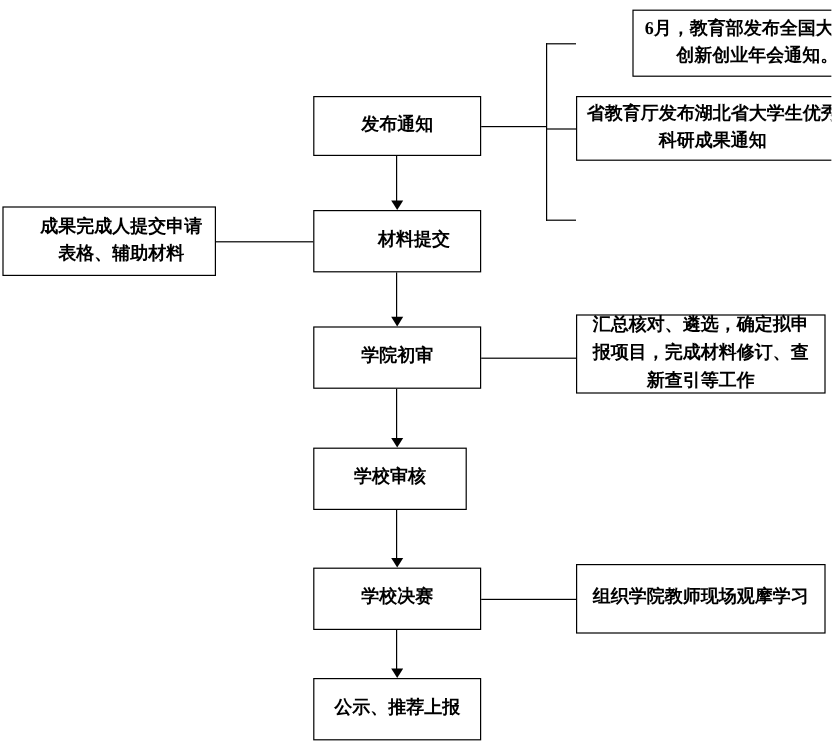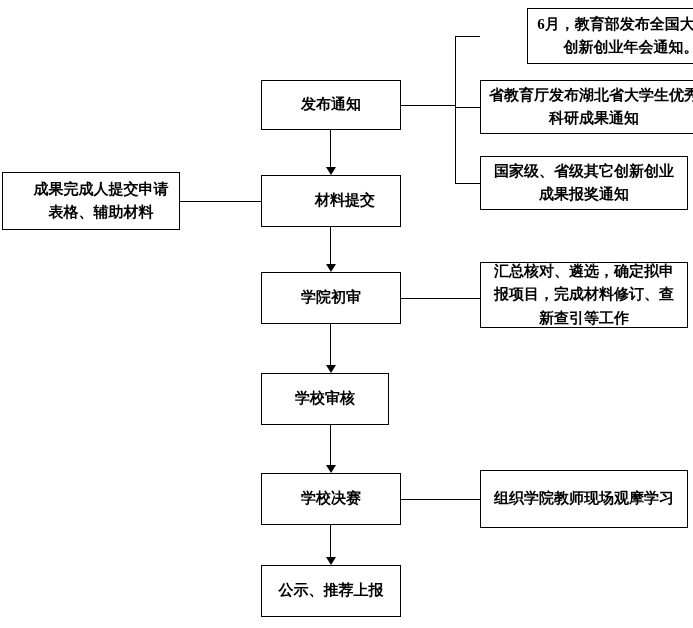--- a/index.html
+++ b/index.html
@@ -61,21 +61,20 @@
   <div class="box" style="left:261px; top:473px; width:140px; height:52px;">学校决赛</div>
 
   <div class="box" style="left:261px; top:565px; width:140px; height:52px;">公示、推荐上报</div>
 
   <div class="box" style="left:2px; top:172px; width:178px; height:58px;padding-left:28px;">成果完成人提交申请表格、辅助材料</div>
 
   <div class="box" style="left:480px; top:8px;   width:208px; height:56px;margin-left:47px;">6月，教育部发布全国大学生创新创业年会通知。</div>
 
   <div class="box" style="left:480px; top:80px;  width:228px; height:54px;">省教育厅发布湖北省大学生优秀科研成果通知</div>
 
-  <div class="box" style="left:480px; top:156px; width:208px; height:54px;">国家级、省级其它创新创业成果报奖通知</div>
 
   <div class="box" style="left:480px; top:262px; width:208px; height:66px;">汇总核对、遴选，确定拟申报项目，完成材料修订、查新查引等工作</div>
 
   <div class="box" style="left:480px; top:470px; width:208px; height:58px;">组织学院教师现场观摩学习</div>
 
   <div class="vline" style="left:330px; top:130px; height:38px;"></div>
   <div class="arrow-down" style="left:326px; top:167px;"></div>
 
   <div class="vline" style="left:330px; top:227px; height:38px;"></div>
   <div class="arrow-down" style="left:326px; top:264px;"></div>

